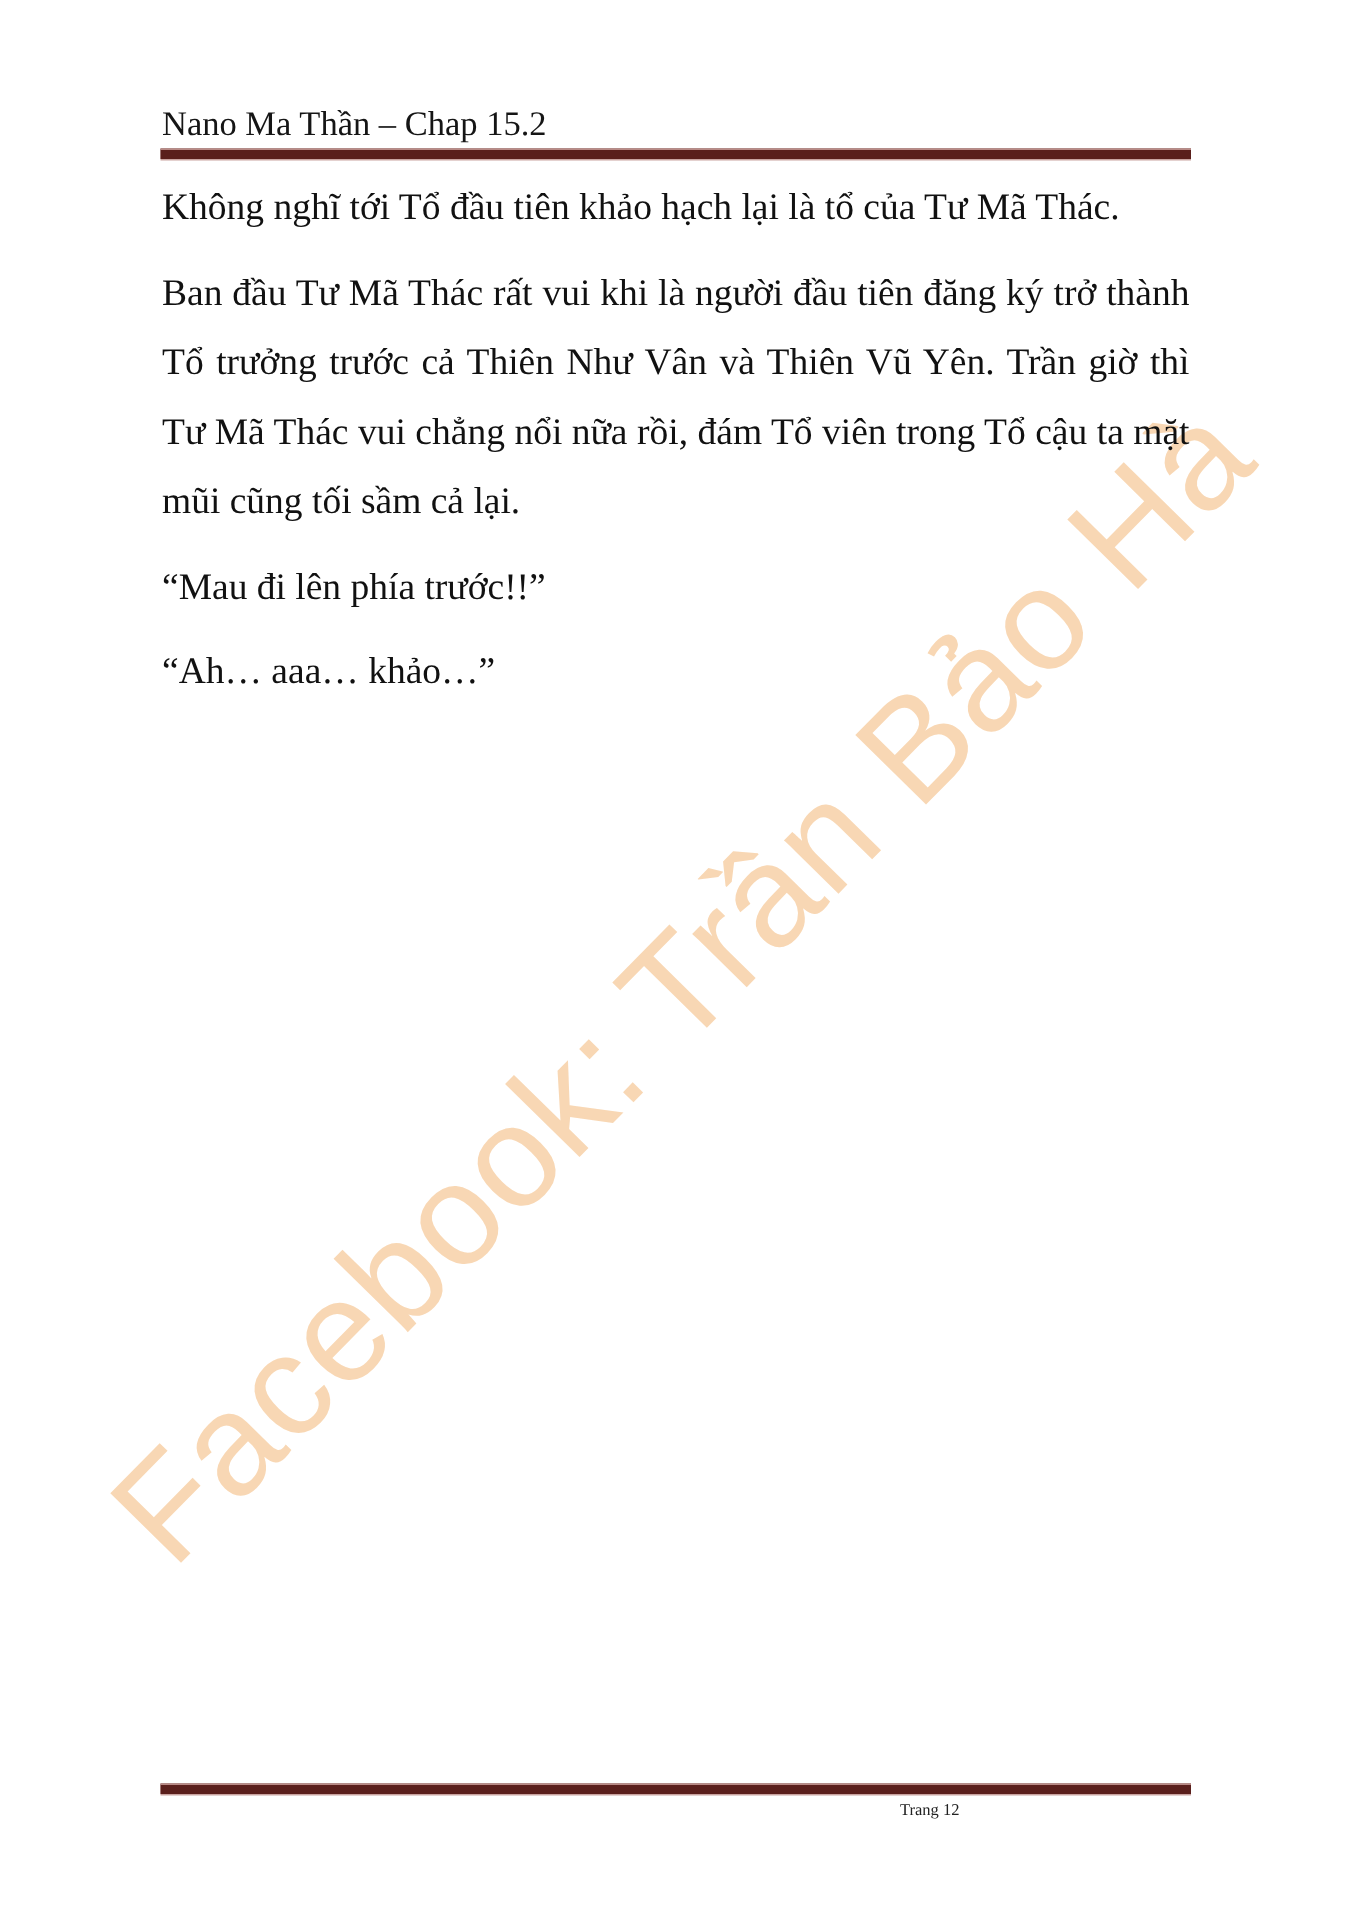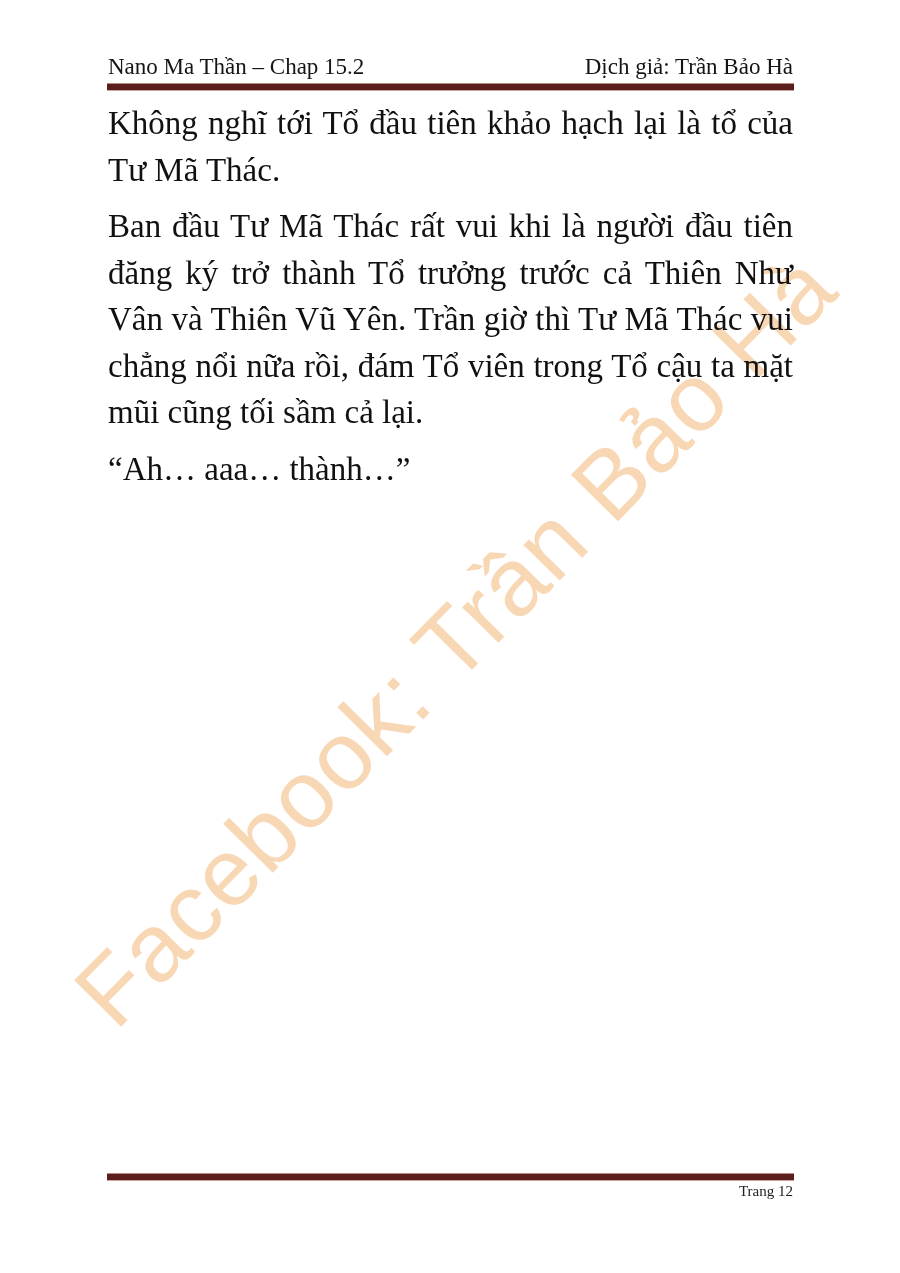--- a/index.html
+++ b/index.html
@@ -1,64 +1,64 @@
 <!DOCTYPE html>
 <html><head>
   <meta charset="utf-8">
   <style>
     html, body { margin: 0; padding: 0; }
     body {
       width: 900px; height: 1273px; background: #ffffff; position: relative; overflow: hidden;
       font-family: "Liberation Serif", "DejaVu Serif", serif; color: #111;
     }
-    .page { position: absolute; left: 0; top: 0; width: 900px; height: 1093px; }
+    .page { position: absolute; left: 0; top: 16px; width: 900px; height: 1093px; }
     .header {
       position: absolute; left: 108px; top: 52px; width: 685px; height: 30px;
       display: flex; justify-content: space-between; align-items: flex-end;
       font-size: 23px; line-height: 30px; color: #151515;
     }
     .rule {
       position: absolute; left: 107px; width: 687px; height: 6px;
       background: #5a1f1c;
       border-top: 1px solid #b98a86;
       box-shadow: 0 1px 0 #c9a3a0;
     }
     .rule.top { top: 83px; }
     .rule.bottom { top: 1173px; }
     .body-text {
       position: absolute; left: 108px; top: 100px; width: 685px;
-      font-size: 33px; line-height: 46.5px; text-align: justify;
+      font-size: 25px; line-height: 46.5px; text-align: justify;
       z-index: 2;
     }
     .body-text p { margin: 0 0 10px 0; }
     .footer {
-      position: absolute; left: 600px; top: 1181px; width: 193px; text-align: right;
-      font-size: 15px; line-height: 20px; color: #222;
+      position: absolute; left: 600px; top: 1181px; width: 193px; text-align: left;
+      font-size: 11px; line-height: 20px; color: #222;
     }
     .watermark {
       position: absolute; left: 455px; top: 640px;
       transform: translate(-50%, -50%) rotate(-45.5deg);
       font-family: "Liberation Sans", "DejaVu Sans", sans-serif;
       font-size: 96px; white-space: nowrap; color: #f3b777; opacity: 0.55;
       letter-spacing: 1px; z-index: 1; pointer-events: none;
     }
   </style>
 </head>
 <body>
 
 <div class="page">
   <div class="header">
     <span>Nano Ma Thần – Chap 15.2</span>
-    <span>Dịch giả: Trần Bảo Hà</span>
   </div>
   <div class="rule top"></div>
 
   <div class="watermark">Facebook: Trần Bảo Hà</div>
 
   <div class="body-text">
     <p>Không nghĩ tới Tổ đầu tiên khảo hạch lại là tổ của Tư Mã Thác.</p>
     <p>Ban đầu Tư Mã Thác rất vui khi là người đầu tiên đăng ký trở thành Tổ trưởng trước cả Thiên Như Vân và Thiên Vũ Yên. Trần giờ thì Tư Mã Thác vui chẳng nổi nữa rồi, đám Tổ viên trong Tổ cậu ta mặt mũi cũng tối sầm cả lại.</p>
-    <p>“Ah… aaa… thành…”</p>
+    <p>“Mau đi lên phía trước!!”</p>
+    <p>“Ah… aaa… khảo…”</p>
   </div>
 
   <div class="rule bottom"></div>
   <div class="footer">Trang 12</div>
 </div>
 
 </body></html>

